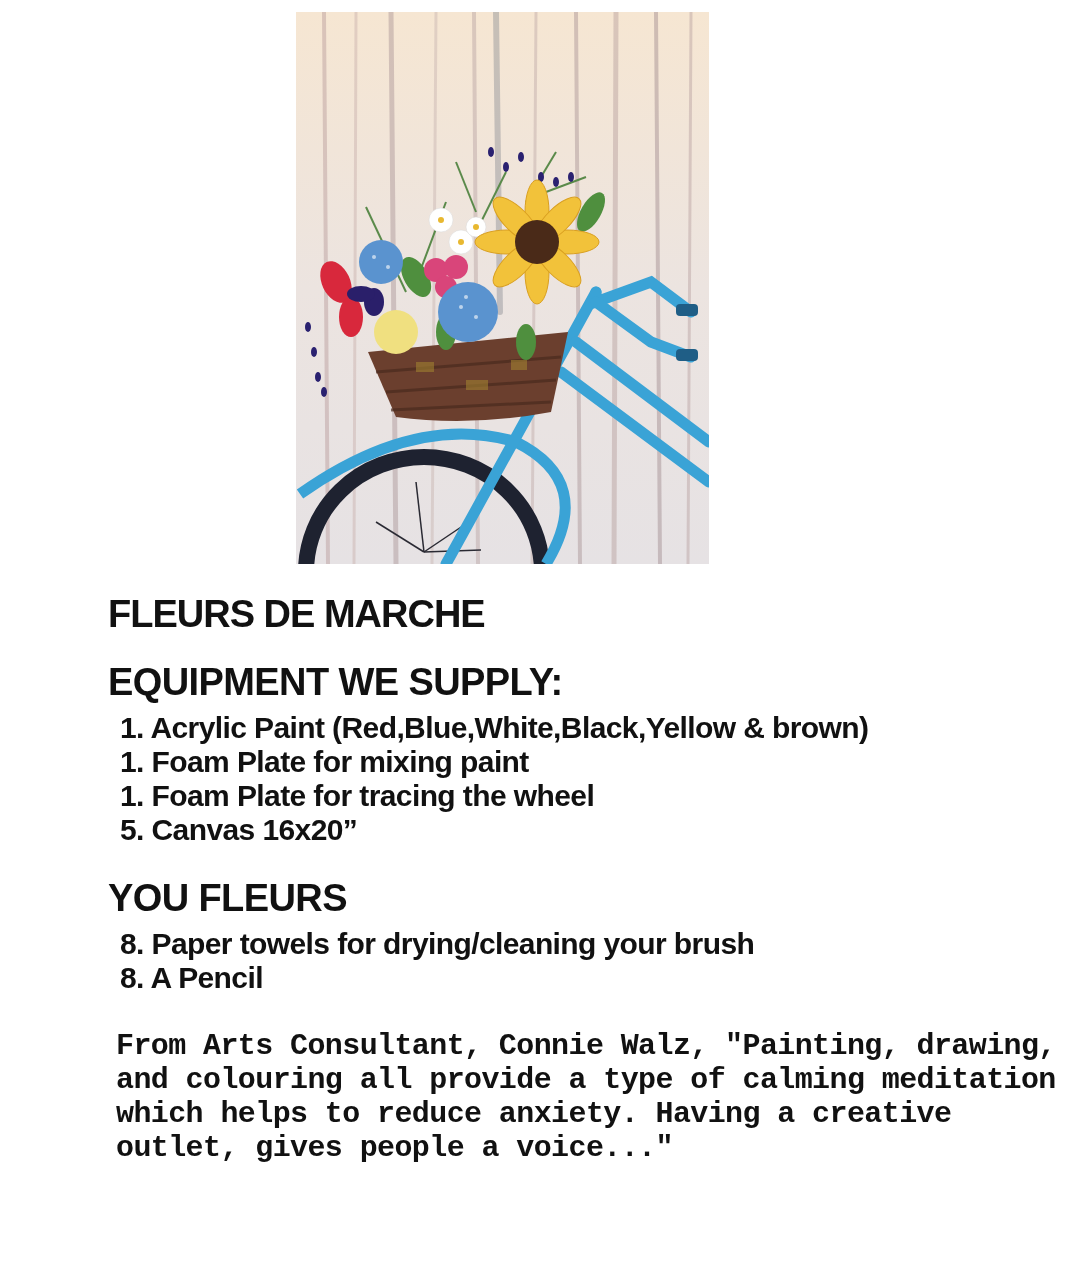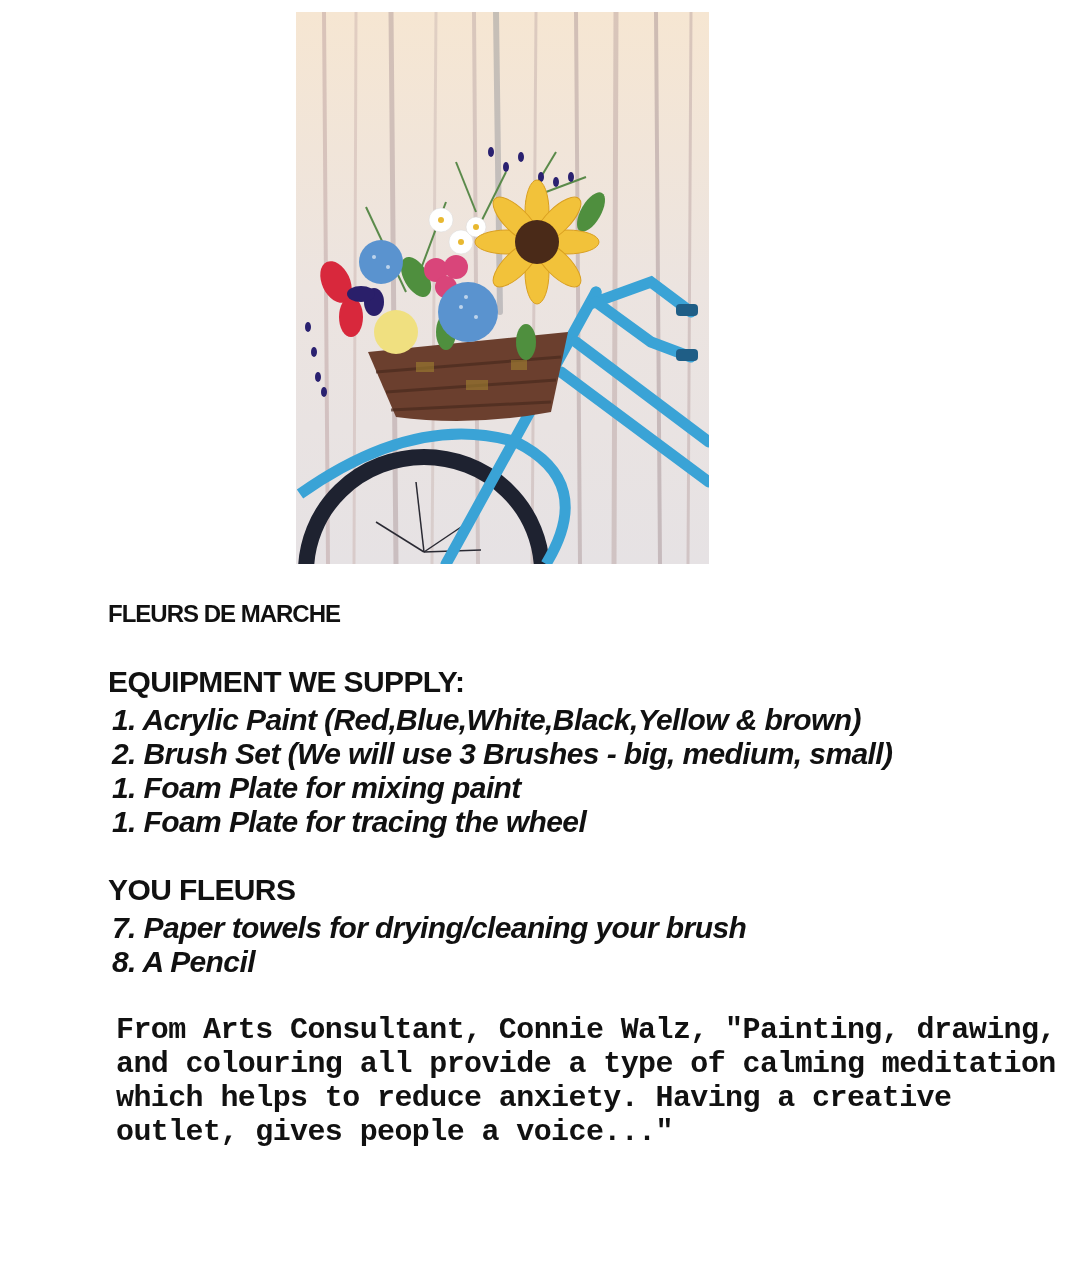--- a/index.html
+++ b/index.html
@@ -1,22 +1,22 @@
 <!DOCTYPE html>
 <html><head>
   <meta charset="utf-8">
   <style>
     html, body { margin: 0; padding: 0; background: #ffffff; }
     body { width: 1080px; height: 1274px; position: relative; overflow: hidden; font-family: "Liberation Sans", "DejaVu Sans", sans-serif; color: #111; }
     .painting { position: absolute; left: 296px; top: 12px; width: 413px; height: 552px; overflow: hidden; }
     .painting svg { display: block; width: 100%; height: 100%; }
     .content { position: absolute; left: 108px; top: 597px; width: 972px; font-weight: bold; font-size: 30px; line-height: 34px; letter-spacing: -0.6px; }
-    .title { margin: 0 0 34px 0; font-size: 24px; line-height: 34px; letter-spacing: -1px; }
-    .section-heading { margin: 0; font-size: 30px; }
-    .list { list-style: none; margin: 4px; padding: 0; font-style: italic; }
+    .title { margin: 0 0 34px 0; font-size: 38px; line-height: 34px; letter-spacing: -1px; }
+    .section-heading { margin: 0; font-size: 38px; }
+    .list { list-style: none; margin: 12px; padding: 0; }
     .list li { margin: 0; white-space: nowrap; }
     .section { margin-bottom: 34px; }
     .quote { margin: 8px; width: 972px; font-family: Liberation Mono, monospace; }
   </style>
 </head>
 <body>
 
 <div class="painting" title="Acrylic painting of a light blue bicycle with a woven brown basket full of flowers (sunflower, blue hydrangeas, pink roses, red tulips, white daisies, lavender) against a pale wooden background">
   <svg viewBox="0 0 413 552" xmlns="http://www.w3.org/2000/svg">
     <defs>
@@ -154,28 +154,28 @@
   </svg>
 </div>
 
 <div class="content">
   <div class="title">FLEURS DE MARCHE</div>
 
   <div class="section">
     <div class="section-heading">EQUIPMENT WE SUPPLY:</div>
     <ul class="list">
       <li>1. Acrylic Paint (Red,Blue,White,Black,Yellow &amp; brown)</li>
-      <li>2. Brush Set (We will use 3 Brushes - big, medium, small)</li>
       <li>1. Foam Plate for mixing paint</li>
       <li>1. Foam Plate for tracing the wheel</li>
+      <li>5. Canvas 16x20”</li>
     </ul>
   </div>
 
   <div class="section">
     <div class="section-heading">YOU FLEURS</div>
     <ul class="list">
-      <li>7. Paper towels for drying/cleaning your brush</li>
+      <li>8. Paper towels for drying/cleaning your brush</li>
       <li>8. A Pencil</li>
     </ul>
   </div>
 
   <p class="quote">From Arts Consultant, Connie Walz, "Painting, drawing, and colouring all provide a type of calming meditation which helps to reduce anxiety. Having a creative outlet, gives people a voice..."</p>
 </div>
 
 </body></html>

